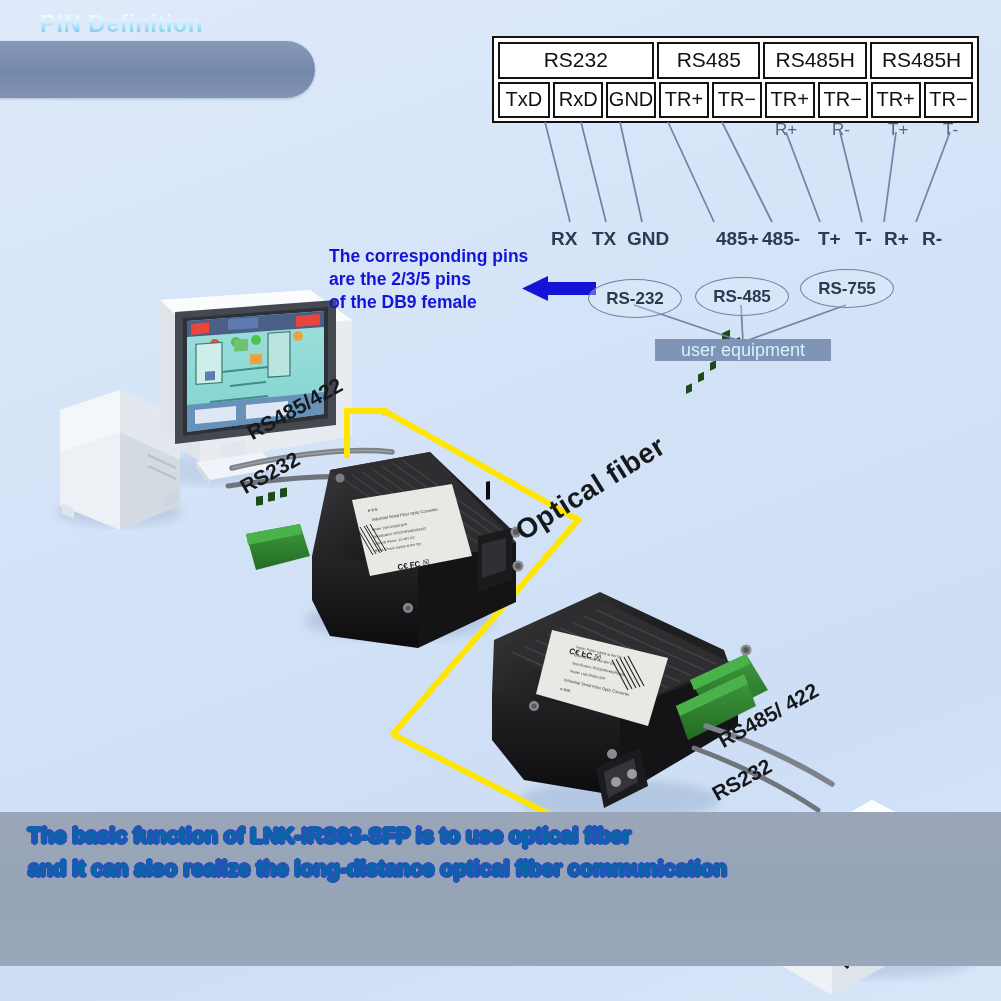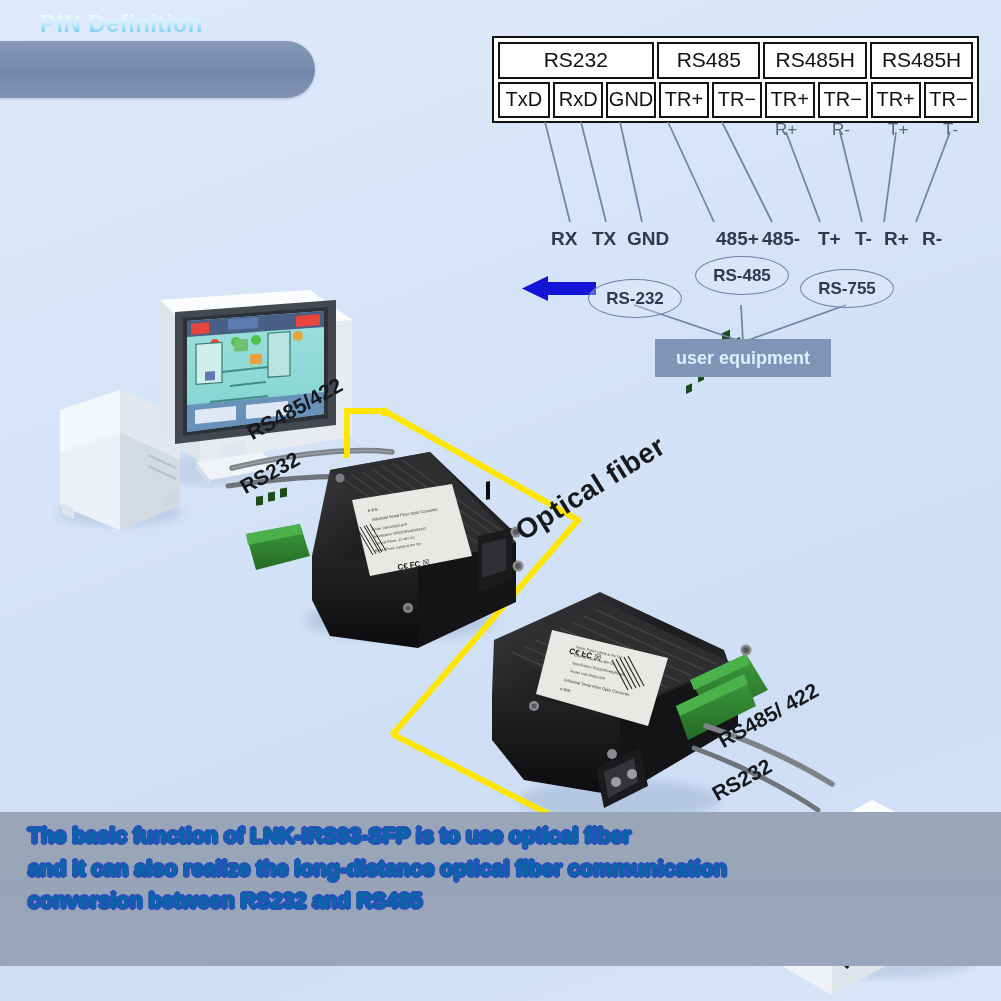--- a/index.html
+++ b/index.html
@@ -55,23 +55,23 @@
   .anno div{white-space:nowrap;}
 
   
   .bubble{
     position:absolute;width:92px;height:37px;border-radius:50%;
     border:1.8px solid #6d82a4;background:rgba(223,234,250,.35);
     display:flex;align-items:center;justify-content:center;
     font-size:17px;font-weight:bold;color:#2c3850;
   }
   .ue-box{
-    position:absolute;left:655px;top:339px;width:176px;height:38px;
+    position:absolute;left:655px;top:339px;width:176px;height:22px;
     background:#8094b5;display:flex;align-items:center;justify-content:center;
-    font-size:18px;font-weight:bold;color:#d4f2ff;
+    font-size:18px;font-weight:normal;color:#d4f2ff;
   }
 
   
   .caption-band{
     position:absolute;left:0;top:812px;width:1001px;height:154px;
     background:linear-gradient(180deg,#9aa6b8 0%,#97a4b7 50%,#9aa7ba 100%);
   }
   .caption-text{
     position:absolute;left:28px;top:820px;width:950px;
     font-size:21.5px;line-height:1.52;font-weight:bold;color:#0369a1;
@@ -417,33 +417,37 @@
   <div class="pinlabel" style="left:551px;top:228px;">RX</div>
   <div class="pinlabel" style="left:592px;top:228px;">TX</div>
   <div class="pinlabel" style="left:627px;top:228px;">GND</div>
   <div class="pinlabel" style="left:692px;top:228px;margin-left:24px;">485+</div>
   <div class="pinlabel" style="left:762px;top:228px;">485-</div>
   <div class="pinlabel" style="left:818px;top:228px;">T+</div>
   <div class="pinlabel" style="left:855px;top:228px;">T-</div>
   <div class="pinlabel" style="left:884px;top:228px;">R+</div>
   <div class="pinlabel" style="left:922px;top:228px;">R-</div>
 
+  <div class="anno">
+    <div>The corresponding pins</div>
+    <div>are the 2/3/5 pins</div>
+    <div>of the DB9 female</div>
+  </div>
 
   <div class="bubble" style="left:588px;top:279px;">RS-232</div>
-  <div class="bubble" style="left:695px;top:256px;">RS-485</div>
+  <div class="bubble" style="left:695px;top:277px;">RS-485</div>
   <div class="bubble" style="left:800px;top:269px;">RS-755</div>
   <div class="ue-box">user equipment</div>
 
   <div class="rot lbl-485a">RS485/422</div>
   <div class="rot lbl-232a">RS232</div>
   <div class="rot lbl-fiber">Optical fiber</div>
   <div class="rot lbl-485b">RS485/ 422</div>
   <div class="rot lbl-232b">RS232</div>
   <div class="rot lbl-term">Terminal equipment</div>
 
   <div class="caption-band"></div>
   <div class="caption-text">
     <div>The basic function of LNK-IRS93-SFP is to use optical fiber</div>
     <div>and it can also realize the long-distance optical fiber communication</div>
-    <div>conversion between RS232 and RS485</div>
   </div>
 
 </div>
 
 </body></html>

